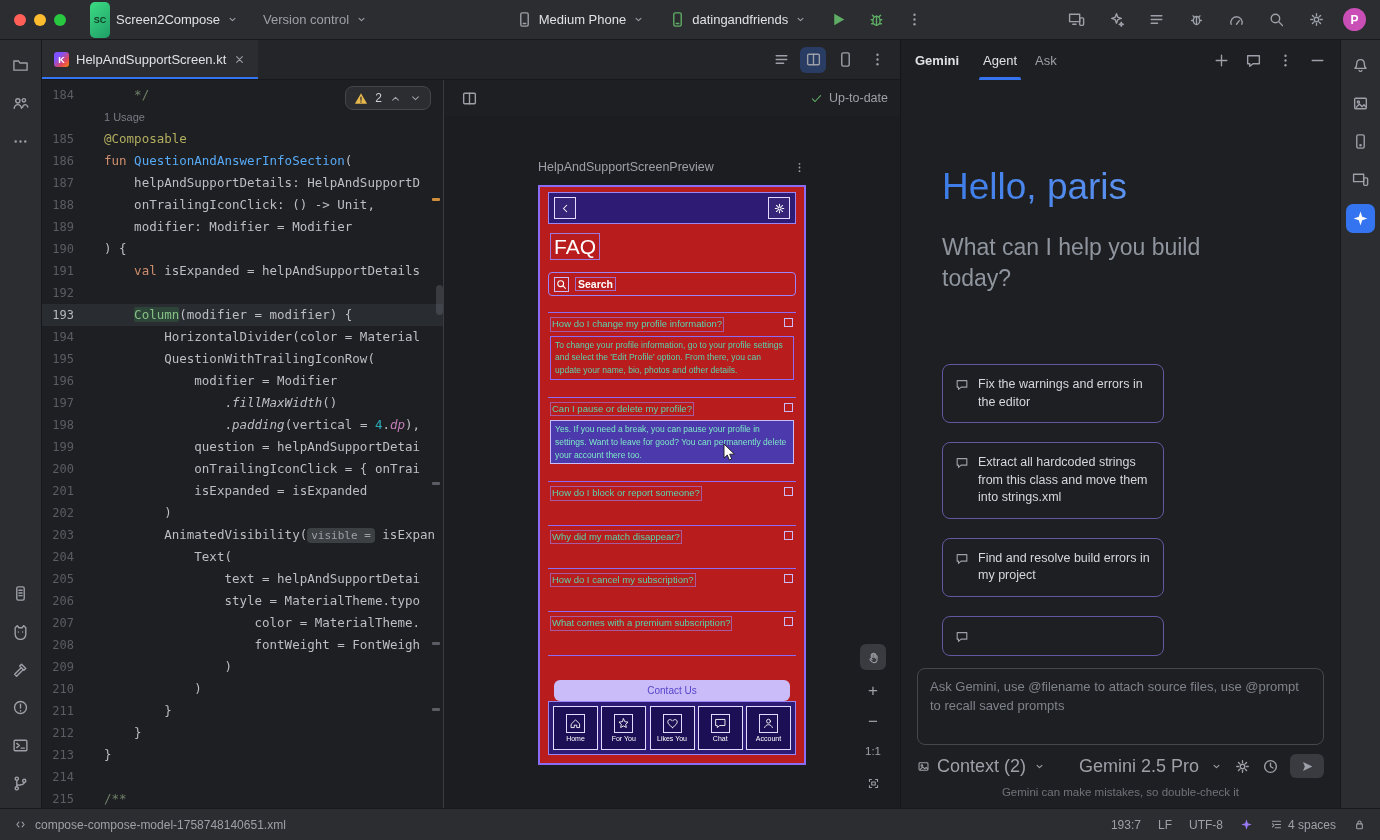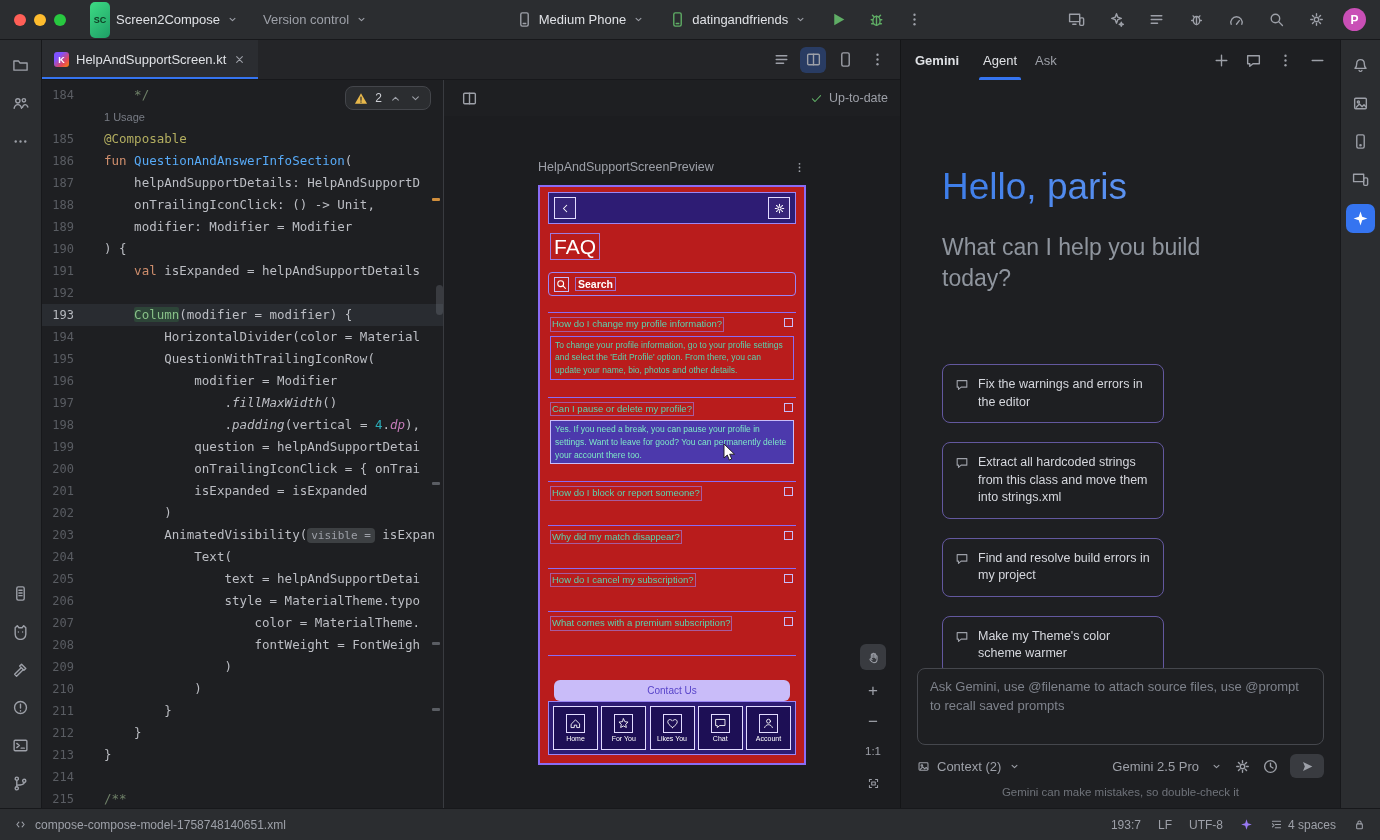--- a/index.html
+++ b/index.html
@@ -117,21 +117,21 @@
   .ghead-icons { margin-left:auto; display:flex; align-items:center; gap:15px; }
   .gbody { flex:1; min-height:0; padding:86px 24px 0 41px; overflow:hidden; }
   .greet { font-size:37px; background:linear-gradient(90deg,#3D7DE9,#7AA7F8); -webkit-background-clip:text; background-clip:text; color:transparent; }
   .gsub { margin-top:24px; font-size:23px; line-height:1.35; color:#8F959E; max-width:330px; }
   .gcards { margin-top:70px; display:flex; flex-direction:column; gap:19px; }
   .g-card { width:222px; border:1px solid #63589F; border-radius:8px; padding:11px 12px; display:flex; gap:9px; font-size:12.5px; line-height:1.4; color:#D5D7DD; }
   .g-card .ico { width:14px; height:14px; margin-top:2px; }
   .gfooter { flex:none; padding:0 16px; }
   .ginput { width:100%; resize:none; background:transparent; border:1px solid #45474D; border-radius:8px; min-height:66px; padding:9px 12px; font-family:"Liberation Sans",sans-serif; font-size:13px; line-height:1.45; color:#BCBEC4; outline:none; }
   .ginput::placeholder { color:#7E828B; }
-  .gctx { display:flex; align-items:center; gap:7px; height:36px; color:#9DA0A8; font-size:13px; }
+  .gctx { display:flex; align-items:center; gap:7px; height:36px; color:#9DA0A8; font-size:18px; }
   .gctx .right { margin-left:auto; display:flex; align-items:center; gap:11px; }
   .gsend { width:34px; height:24px; background:#393B40; border-radius:6px; border:none; display:flex; align-items:center; justify-content:center; }
   .gdisclaimer { text-align:center; color:#6F737A; font-size:11.5px; padding:2px 0 10px; }
 
   
   .statusbar { height:32px; flex:none; background:#2B2D30; border-top:1px solid #17181B; display:flex; align-items:center; padding:0 14px; color:#9DA0A8; font-size:12px; }
   .sb-left { display:flex; align-items:center; gap:8px; }
   .sb-right { margin-left:auto; display:flex; align-items:center; gap:17px; }
   .sb-item { display:flex; align-items:center; gap:5px; }
   .star-purple * { fill:#9879F2; stroke:none; }
@@ -626,21 +626,20 @@
             <div class="g-card">
               <svg class="ico" viewBox="0 0 16 16">
                 <path d="M2.5 3h11v7.5H7L4 13v-2.5H2.5z"></path>
               </svg>
               <span>Find and resolve build errors in my project</span>
             </div>
             <div class="g-card">
               <svg class="ico" viewBox="0 0 16 16">
                 <path d="M2.5 3h11v7.5H7L4 13v-2.5H2.5z"></path>
               </svg>
-              <span>Make my Theme's color scheme warmer</span>
             </div>
           </div>
       </div>
       <div class="gfooter">
         <textarea class="ginput" rows="3" placeholder="Ask Gemini, use @filename to attach source files, use @prompt to recall saved prompts" style=""></textarea>
         <div class="gctx">
           <svg class="ico sm" viewBox="0 0 16 16">
               <rect x="2.5" y="3.5" width="11" height="9" rx="1"></rect>
               <circle cx="6" cy="6.8" r="1"></circle>
               <path d="M4 11.5l3-3 2.5 2.5 1.8-1.8 2 2.2"></path>

